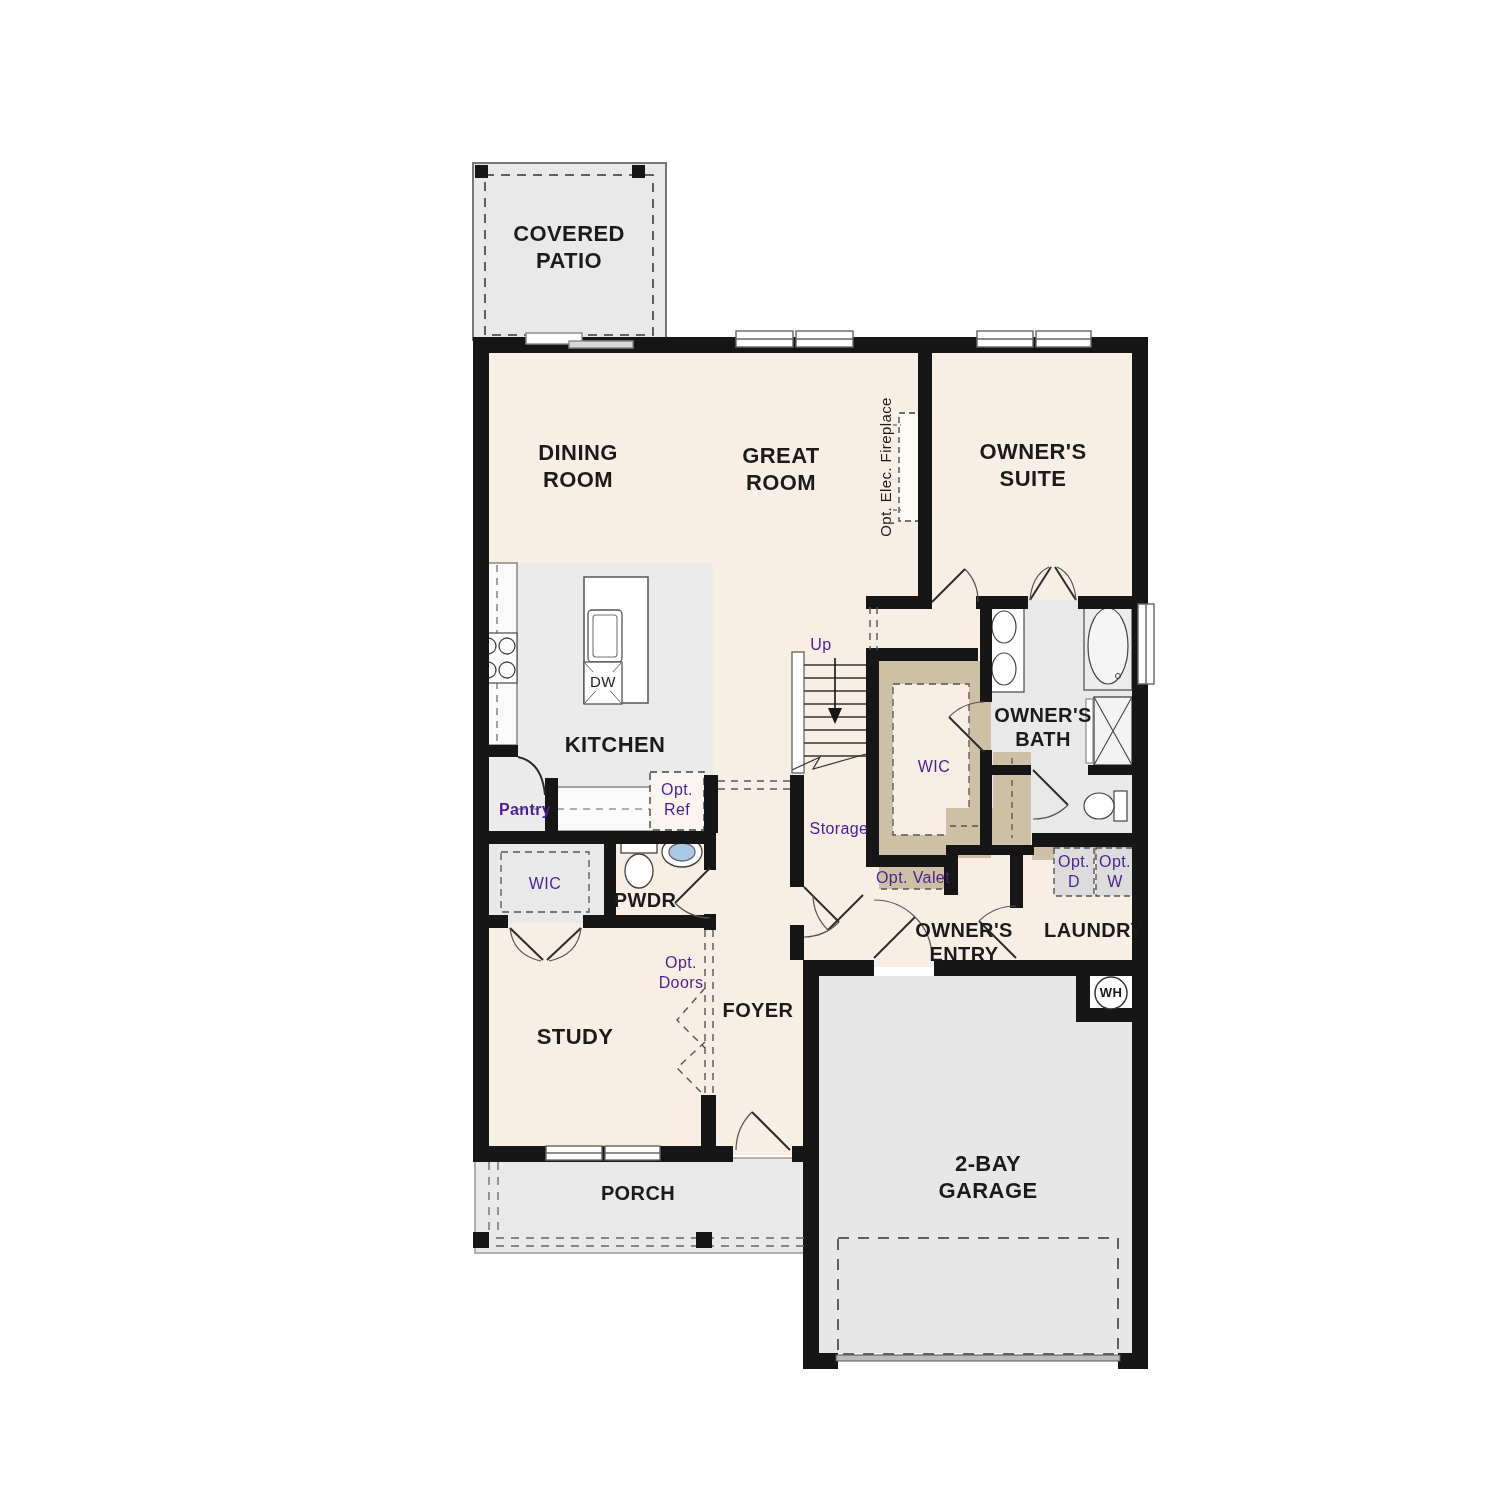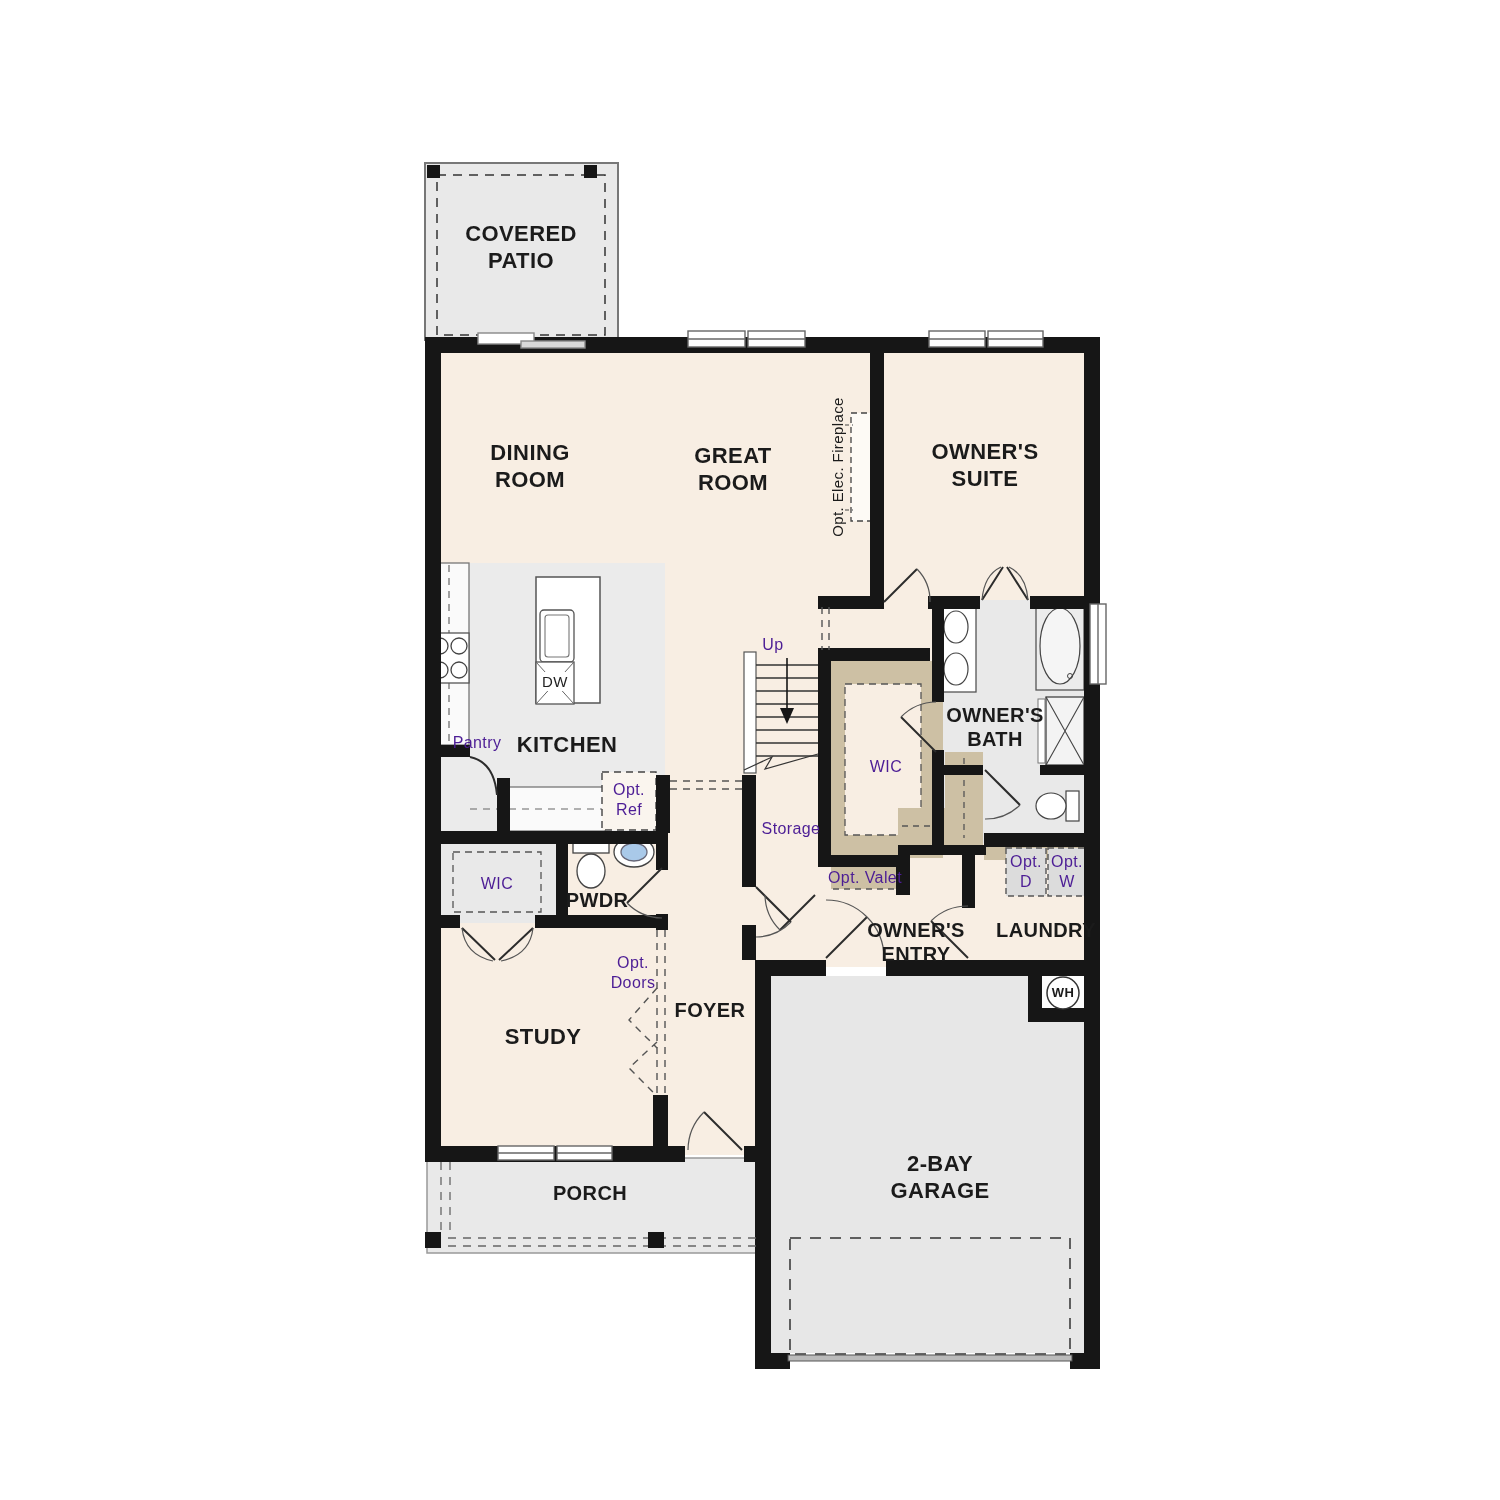--- a/index.html
+++ b/index.html
@@ -1,17 +1,17 @@
 <!DOCTYPE html>
 <html><head>
 <meta charset="utf-8">
 <style>
   html,body{margin:0;padding:0;background:#fff;}
   .stage{position:relative;width:1429px;height:1500px;background:#ffffff;overflow:hidden;
-         font-family:"Liberation Sans",sans-serif;color:#1b1b1b;}
+         font-family:"Liberation Sans",sans-serif;color:#1b1b1b;margin-left:48px;}
   .stage svg{position:absolute;left:0;top:0;}
   .lbl{position:absolute;transform:translate(-50%,-50%);text-align:center;
        white-space:pre-line;line-height:1.22;letter-spacing:.4px;color:#1b1b1b;z-index:5;}
   .room{font-weight:bold;font-size:22px;}
   .room-sm{font-weight:bold;font-size:20px;}
   .minor{font-size:16px;color:#4c1d95;}
   .small{font-size:15px;color:#1f1f1f;}
   .wh{font-size:13px;}
   .vert{transform:translate(-50%,-50%) rotate(-90deg);white-space:nowrap;font-size:15px;}
 </style>
@@ -239,40 +239,40 @@
 PATIO</div>
 <div class="lbl room" style="left:530px;top:467px;">DINING
 ROOM</div>
 <div class="lbl room" style="left:733px;top:470px;text-align:center;">GREAT
 ROOM</div>
 <div class="lbl room" style="left:985px;top:466px;">OWNER'S
 SUITE</div>
 <div class="lbl vert" style="left:838px;top:467px;">Opt. Elec. Fireplace</div>
 <div class="lbl room" style="left:567px;top:745px;">KITCHEN</div>
 <div class="lbl small" style="left:555px;top:682px;">DW</div>
-<div class="lbl minor" style="left:477px;top:743px;">Pantry</div>
+<div class="lbl minor" style="left:477px;top:810px;font-weight:bold;">Pantry</div>
 <div class="lbl minor" style="left:629px;top:800px;">Opt.
 Ref</div>
 <div class="lbl minor" style="left:773px;top:645px;">Up</div>
 <div class="lbl minor" style="left:791px;top:829px;">Storage</div>
 <div class="lbl minor" style="left:886px;top:767px;">WIC</div>
 <div class="lbl room-sm" style="left:995px;top:727px;">OWNER'S
 BATH</div>
 <div class="lbl minor" style="left:865px;top:878px;">Opt. Valet</div>
 <div class="lbl minor" style="left:1026px;top:872px;">Opt.
 D</div>
 <div class="lbl minor" style="left:1067px;top:872px;">Opt.
 W</div>
 <div class="lbl room-sm" style="left:1046px;top:930px;">LAUNDRY</div>
 <div class="lbl room-sm" style="left:916px;top:942px;">OWNER'S
 ENTRY</div>
 <div class="lbl wh" style="left:1063px;top:993px;font-weight:bold;">WH</div>
 <div class="lbl minor" style="left:497px;top:884px;">WIC</div>
 <div class="lbl room-sm" style="left:597px;top:900px;">PWDR</div>
 <div class="lbl minor" style="left:633px;top:973px;">Opt.
 Doors</div>
-<div class="lbl room" style="left:543px;top:1037px;">STUDY</div>
+<div class="lbl room" style="left:527px;top:1037px;">STUDY</div>
 <div class="lbl room-sm" style="left:710px;top:1010px;">FOYER</div>
 <div class="lbl room-sm" style="left:590px;top:1193px;">PORCH</div>
 <div class="lbl room" style="left:940px;top:1178px;">2-BAY
 GARAGE</div>
 
 </div>
 
 </body></html>

